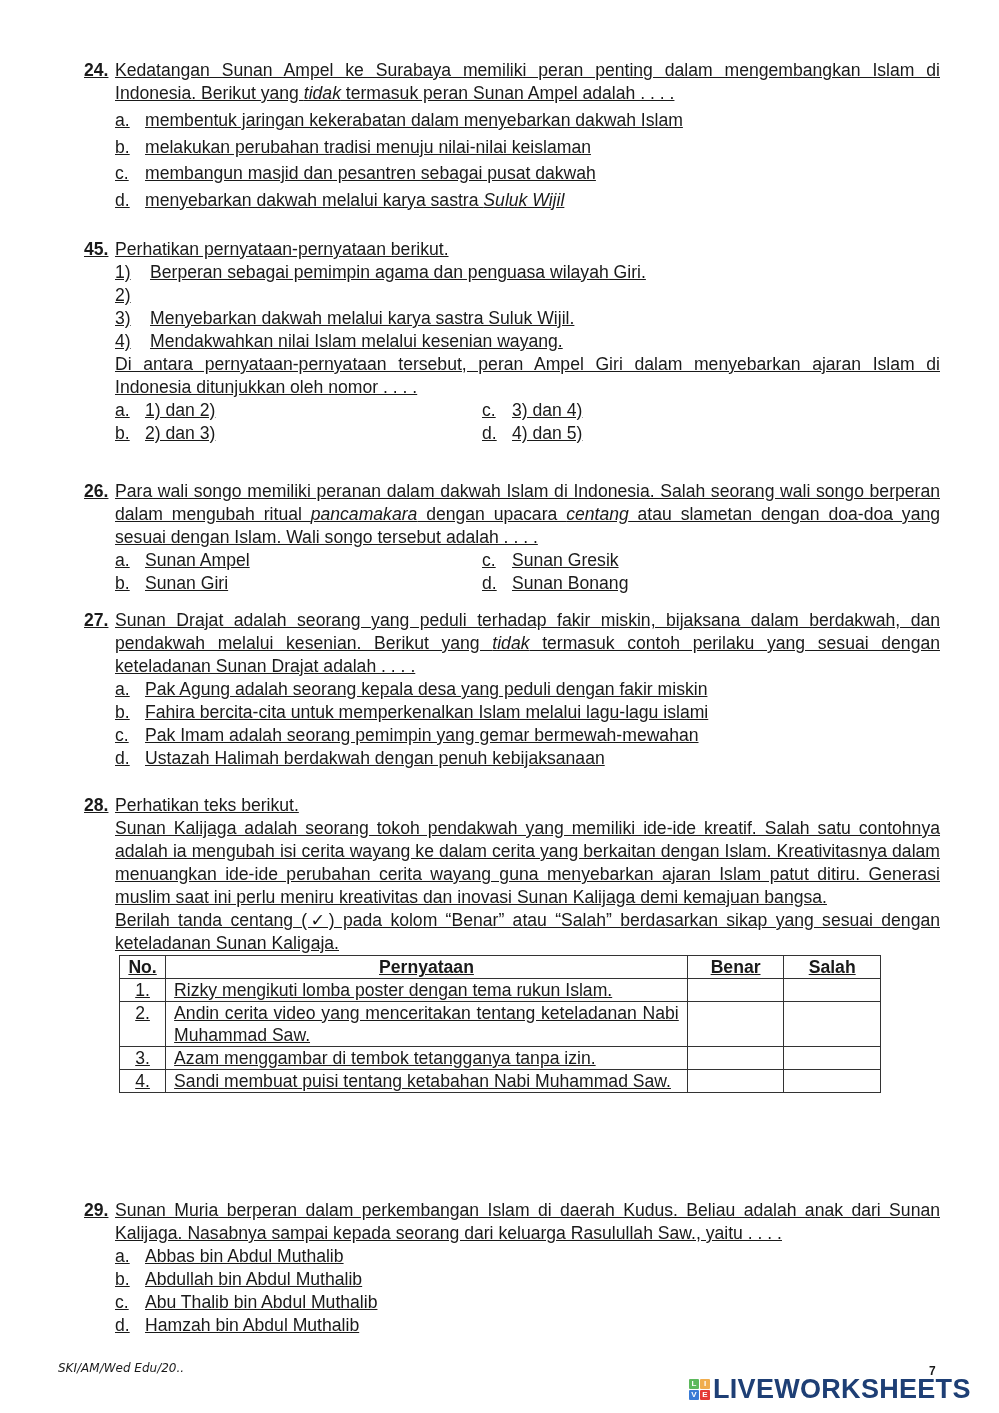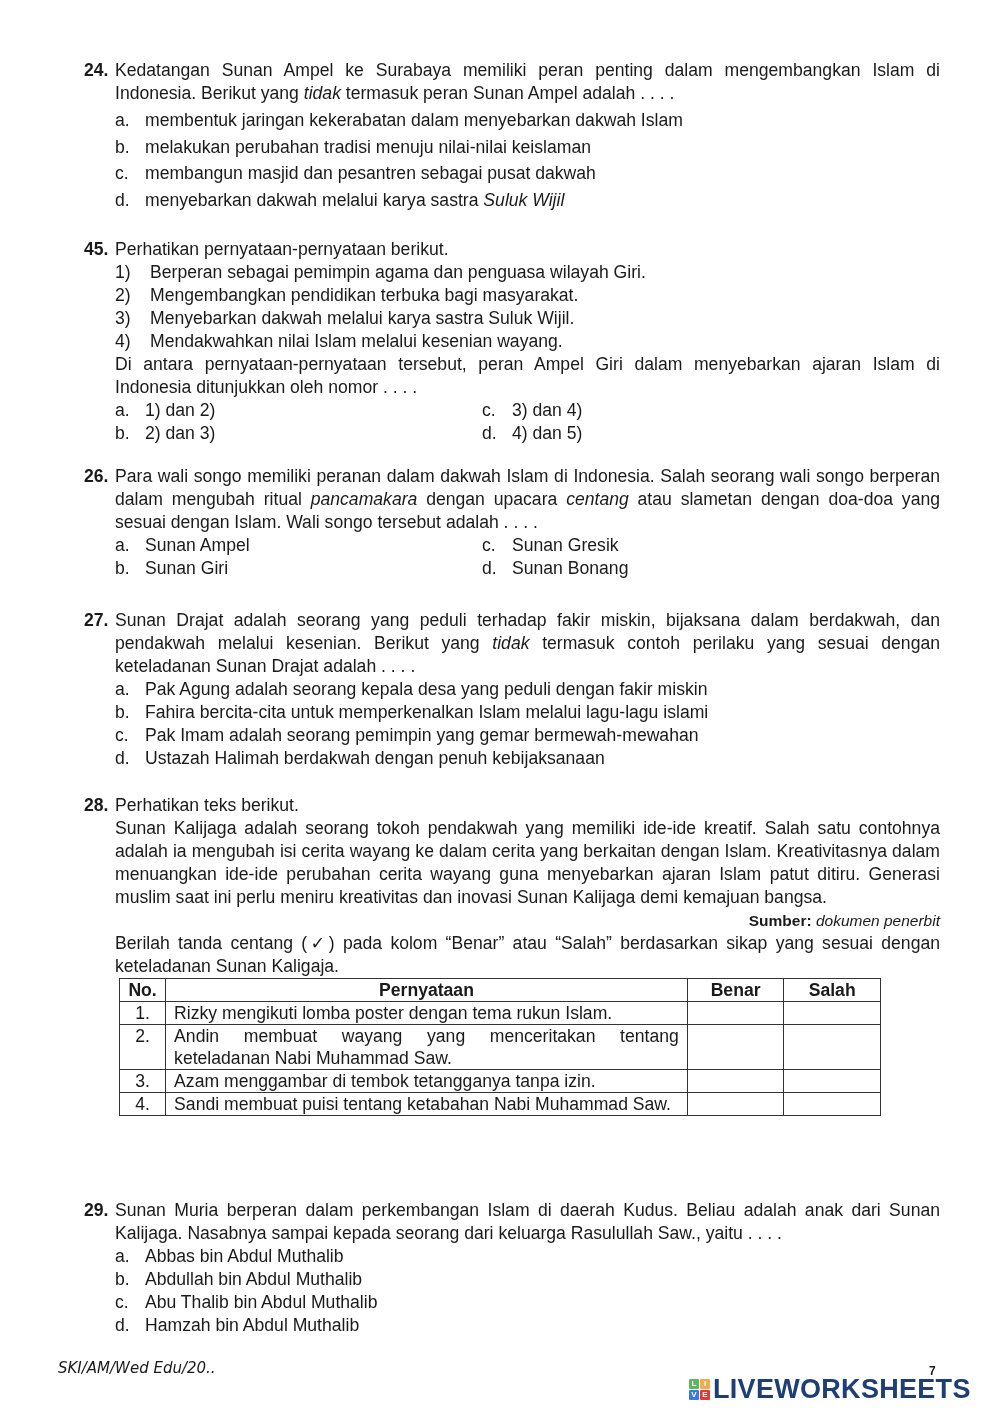--- a/index.html
+++ b/index.html
@@ -1,40 +1,40 @@
 <!DOCTYPE html>
 <html><head>
 <meta charset="utf-8">
 <style>
   html, body { margin: 0; padding: 0; background: #ffffff; }
   body {
     width: 999px; height: 1413px; position: relative; overflow: hidden;
     font-family: "Liberation Sans", sans-serif; color: #1a1a1a;
     font-size: 17.6px; line-height: 23px;
   }
-  .q { position: absolute; left: 84px; width: 856px; }
+  .q { position: absolute; left: 84px; width: 856px; text-decoration: underline; }
   .qhead { display: flex; }
   .qnum { font-weight: bold; width: 31px; flex: none; }
   .qtext { flex: 1; text-align: justify; }
   .indent { margin-left: 31px; }
   .opt { display: flex; }
   .opt .lbl { width: 30px; flex: none; }
   .grid2 { display: grid; grid-template-columns: 367px 1fr; }
   .num-item { display: flex; }
   .num-item .lbl { width: 35px; flex: none; }
   .src { text-align: right; font-size: 15.5px; }
   .src b { font-weight: bold; }
   .src i { font-style: italic; }
   table.tbl { border-collapse: collapse; margin-left: 4px; width: 762px; font-size: 17.6px; line-height: 22px; }
   table.tbl th, table.tbl td { border: 1px solid #333; padding: 0 8px; vertical-align: top; }
   table.tbl th { font-weight: bold; }
   table.tbl td.no { text-align: center; width: 36px; padding: 0; }
   table.tbl td.st { text-align: justify; text-align-last: left; width: 496px; }
   table.tbl td.ans { width: 78px; }
-  .footer-left { position: absolute; left: 58px; top: 1357px; font-style: italic; font-size: 15px; font-family: "DejaVu Sans", sans-serif; }
+  .footer-left { position: absolute; left: 58px; top: 1357px; font-style: italic; font-size: 12px; font-family: "DejaVu Sans", sans-serif; }
   .page-num { position: absolute; left: 929px; top: 1360px; font-weight: bold; font-size: 12px; }
   .brand { position: absolute; left: 689px; top: 1375px; display: flex; align-items: center; }
   .brand-logo { display: grid; grid-template-columns: 10px 10px; grid-gap: 1px; margin-right: 3px; }
   .brand-logo span { width: 10px; height: 10px; font-size: 8px; line-height: 10px; color: #fff; text-align: center; font-weight: bold; border-radius: 1px; }
   .brand-text { font-weight: bold; font-size: 27px; color: #1e3f75; letter-spacing: 0.3px; line-height: 28px; }
   i.it { font-style: italic; }
 </style>
 </head>
 <body>
 
@@ -68,21 +68,20 @@
     <span class="qnum">45.</span>
     <span class="qtext">Perhatikan pernyataan-pernyataan berikut.</span>
   </div>
   <div class="indent">
     <div class="num-item">
         <span class="lbl">1)</span>
         <span>Berperan sebagai pemimpin agama dan penguasa wilayah Giri.</span>
       </div>
     <div class="num-item">
         <span class="lbl">2)</span>
-        <span>Mengembangkan pendidikan terbuka bagi masyarakat.</span>
       </div>
     <div class="num-item">
         <span class="lbl">3)</span>
         <span>Menyebarkan dakwah melalui karya sastra Suluk Wijil.</span>
       </div>
     <div class="num-item">
         <span class="lbl">4)</span>
         <span>Mendakwahkan nilai Islam melalui kesenian wayang.</span>
       </div>
     <div style="text-align:justify;">Di antara pernyataan-pernyataan tersebut, peran Ampel Giri dalam menyebarkan ajaran Islam di Indonesia ditunjukkan oleh nomor . . . .</div>
@@ -100,21 +99,21 @@
           <span>2) dan 3)</span>
         </div>
       <div class="opt">
           <span class="lbl">d.</span>
           <span>4) dan 5)</span>
         </div>
     </div>
   </div>
 </div>
 
-<div class="q" style="top:465px;">
+<div class="q" style="top:480px;">
   <div class="qhead">
     <span class="qnum">26.</span>
     <span class="qtext"><span>Para wali songo memiliki peranan dalam dakwah Islam di Indonesia. Salah seorang wali songo berperan dalam mengubah ritual </span><i class="it">pancamakara</i><span> dengan upacara </span><i class="it">centang</i><span> atau slametan dengan doa-doa yang sesuai dengan Islam. Wali songo tersebut adalah . . . .</span></span>
   </div>
   <div class="indent grid2">
     <div class="opt">
         <span class="lbl">a.</span>
         <span>Sunan Ampel</span>
       </div>
     <div class="opt">
@@ -157,41 +156,40 @@
   </div>
 </div>
 
 <div class="q" style="top:794px;">
   <div class="qhead">
     <span class="qnum">28.</span>
     <span class="qtext">Perhatikan teks berikut.</span>
   </div>
   <div class="indent">
     <div style="text-align:justify;">Sunan Kalijaga adalah seorang tokoh pendakwah yang memiliki ide-ide kreatif. Salah satu contohnya adalah ia mengubah isi cerita wayang ke dalam cerita yang berkaitan dengan Islam. Kreativitasnya dalam menuangkan ide-ide perubahan cerita wayang guna menyebarkan ajaran Islam patut ditiru. Generasi muslim saat ini perlu meniru kreativitas dan inovasi Sunan Kalijaga demi kemajuan bangsa.</div>
-    <div class="src"><b>Sumber:</b> <i>dokumen penerbit</i></div>
     <div style="text-align:justify;">Berilah tanda centang (✓) pada kolom “Benar” atau “Salah” berdasarkan sikap yang sesuai dengan keteladanan Sunan Kaligaja.</div>
     <table class="tbl">
       <thead>
         <tr>
           <th>No.</th>
           <th>Pernyataan</th>
           <th>Benar</th>
           <th>Salah</th>
         </tr>
       </thead>
       <tbody>
         <tr>
           <td class="no">1.</td>
           <td class="st">Rizky mengikuti lomba poster dengan tema rukun Islam.</td>
           <td class="ans"></td>
           <td class="ans"></td>
         </tr>
         <tr>
           <td class="no">2.</td>
-          <td class="st">Andin membuat wayang yang menceritakan tentang keteladanan Nabi Muhammad Saw.</td>
+          <td class="st">Andin cerita video yang menceritakan tentang keteladanan Nabi Muhammad Saw.</td>
           <td class="ans"></td>
           <td class="ans"></td>
         </tr>
         <tr>
           <td class="no">3.</td>
           <td class="st">Azam menggambar di tembok tetangganya tanpa izin.</td>
           <td class="ans"></td>
           <td class="ans"></td>
         </tr>
         <tr>

